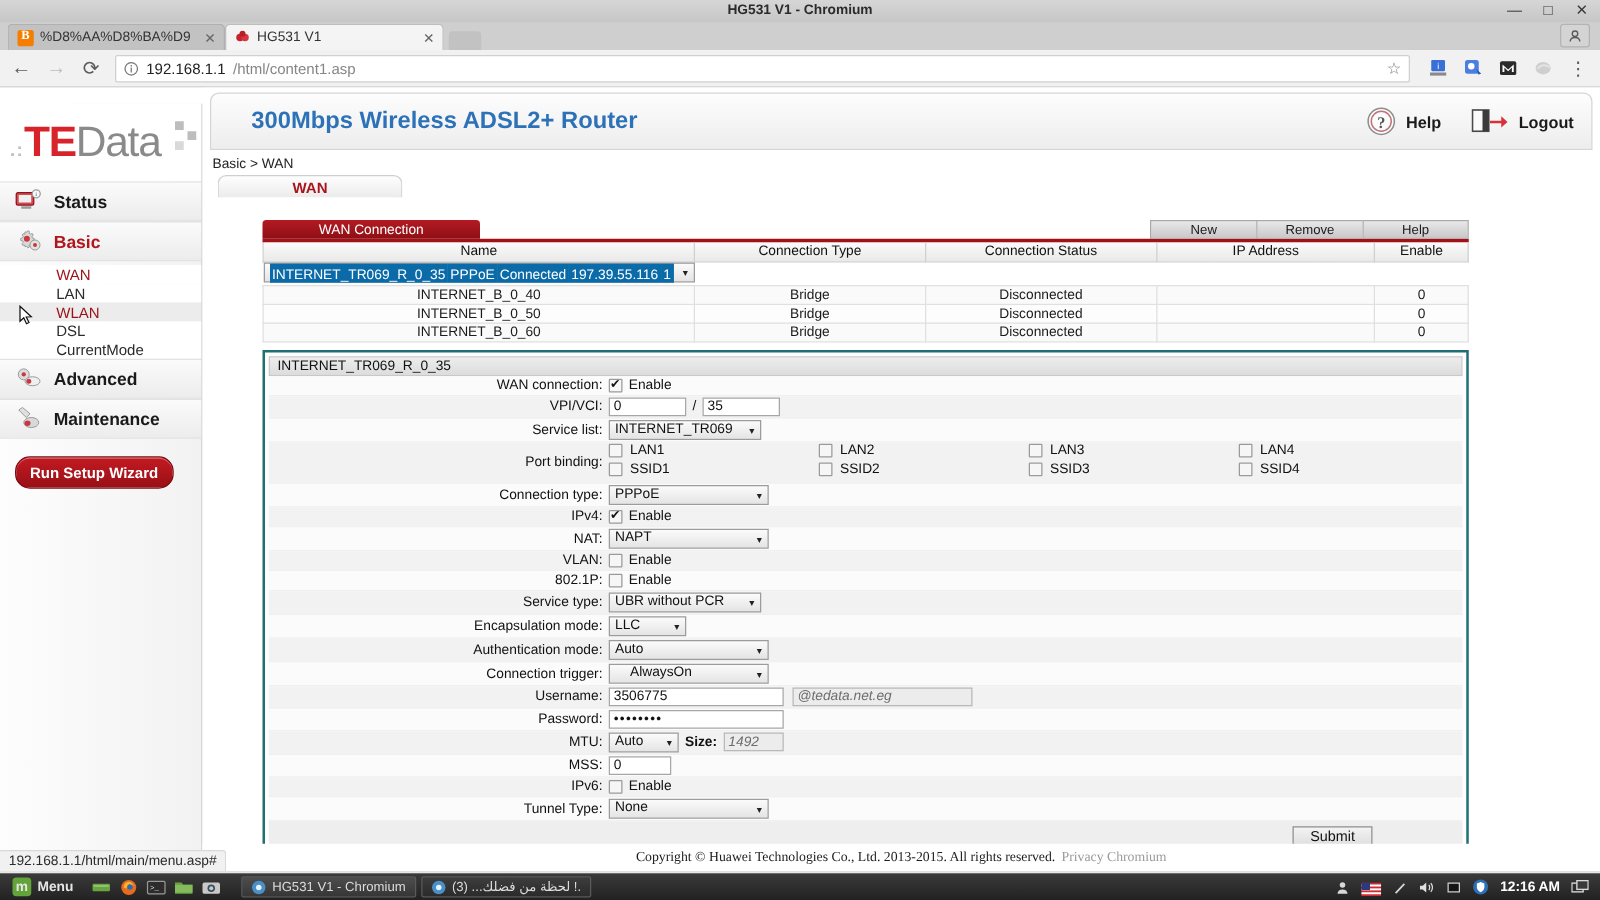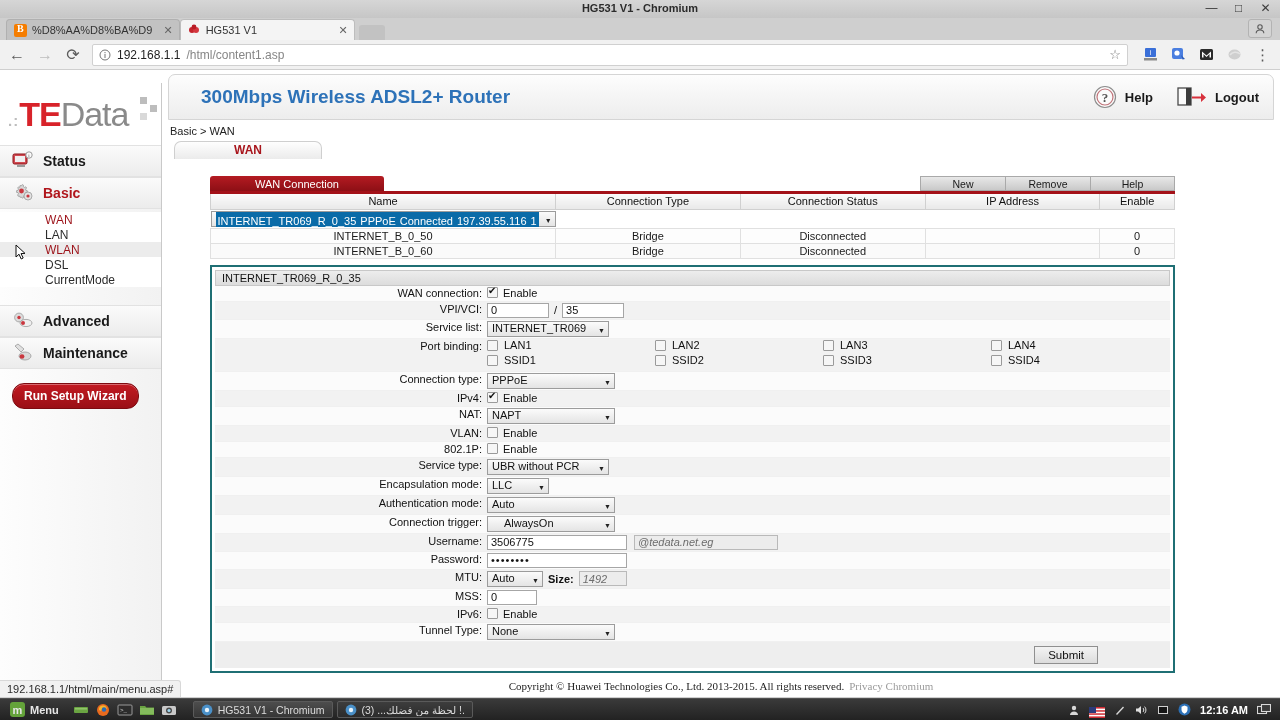--- a/index.html
+++ b/index.html
@@ -181,21 +181,21 @@
   
   .form-panel {
     margin-top: 6px; border: 2px solid #1f6f74; background: #fff; padding: 3px;
   }
   .form-title {
     background: linear-gradient(#ededed,#dcdcdc); border: 1px solid #c8c8c8;
     height: 16px; display: flex; align-items: center; padding-left: 6px;
     font-size: 11px; color: #111;
   }
   .frow {
-    display: flex; align-items: flex-start; min-height: 16px; padding: 1px 0;
+    display: flex; align-items: center; min-height: 16px; padding: 1px 0;
     background: #fbfbfb; border-bottom: 1px solid #f0f0f0;
   }
   .frow.alt { background: #f2f2f2; }
   .flabel {
     width: 272px; text-align: right; padding-right: 5px;
     font-size: 11px; color: #111; flex: 0 0 272px;
   }
   .fval { display: flex; align-items: center; gap: 5px; font-size: 11px; color: #111; }
   .cbx {
     width: 11px; height: 11px; border: 1px solid #9a9a9a; background: #f6f6f6;
@@ -409,21 +409,21 @@
         <span>WLAN</span>
         <span class="cursor-arrow" style="left:15px; top:2px;">
           <svg width="13" height="17" viewBox="0 0 13 17">
               <path d="M1 1 L1 13 L4 10.2 L6.2 15 L8.2 14 L6 9.6 L10 9.4z" fill="#fff" stroke="#111" stroke-width="1"></path>
             </svg>
         </span>
       </div>
       <div class="nav-sub">
         <span>DSL</span>
       </div>
-      <div class="nav-sub" style="margin-bottom:18px;">
+      <div class="nav-sub" style="margin-bottom:0;">
         <span>CurrentMode</span>
       </div>
 
       <div class="nav-group">
         <span class="adv-ico">
           <svg width="22" height="20" viewBox="0 0 22 20">
               <circle cx="7" cy="6.5" r="4.4" fill="#dcdcdc" stroke="#9b9b9b" stroke-width=".8"></circle>
               <circle cx="7" cy="6.5" r="1.7" fill="#c9373f"></circle>
               <ellipse cx="14" cy="12" rx="6" ry="3.6" fill="#efefef" stroke="#9b9b9b" stroke-width=".8"></ellipse>
               <circle cx="11" cy="12" r="2" fill="#c9373f"></circle>
@@ -504,20 +504,27 @@
               <th style="width:8%">Enable</th>
             </tr>
           </thead>
           <tbody>
             <tr class="sel">
               <td>INTERNET_TR069_R_0_35</td>
               <td>PPPoE</td>
               <td>Connected</td>
               <td>197.39.55.116</td>
               <td>1</td>
+            </tr>
+            <tr>
+              <td>INTERNET_B_0_40</td>
+              <td>Bridge</td>
+              <td>Disconnected</td>
+              <td></td>
+              <td>0</td>
             </tr>
             <tr class="alt">
               <td>INTERNET_B_0_50</td>
               <td>Bridge</td>
               <td>Disconnected</td>
               <td></td>
               <td>0</td>
             </tr>
             <tr>
               <td>INTERNET_B_0_60</td>

